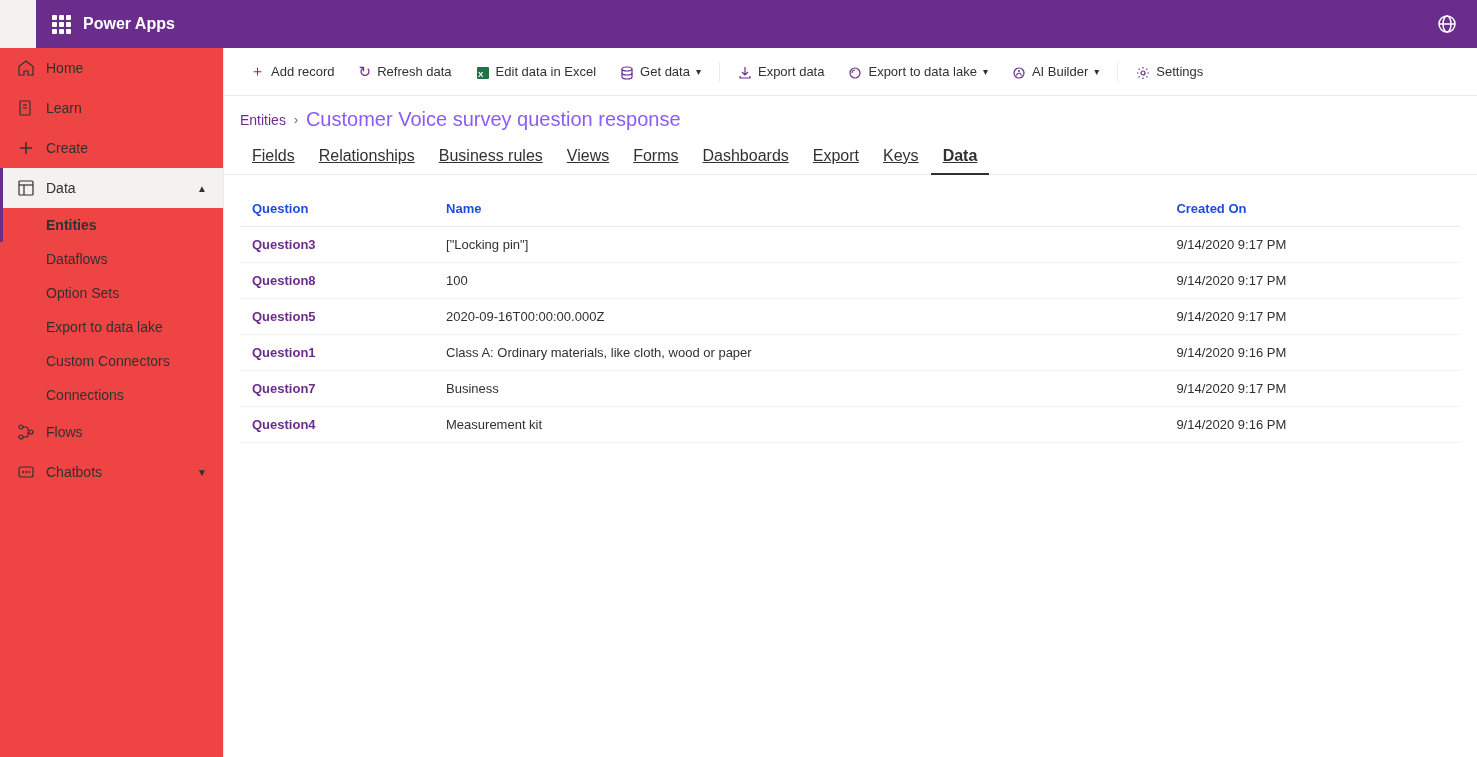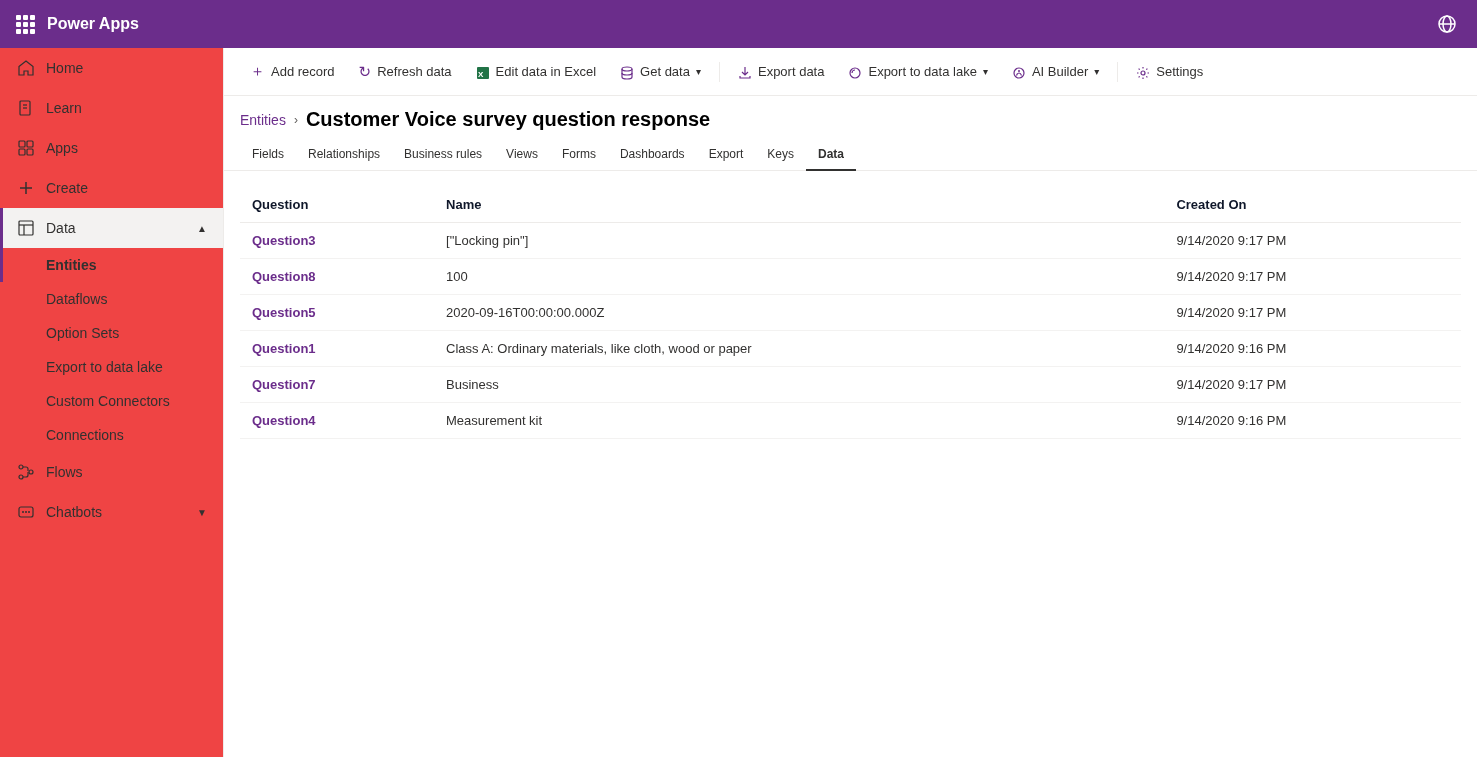--- a/index.html
+++ b/index.html
@@ -7,20 +7,21 @@
 
     
     .top-bar {
       background: #6b2d8b;
       color: white;
       height: 48px;
       display: flex;
       align-items: center;
       padding: 0 16px;
       flex-shrink: 0;
+      margin-left: 36px;
     }
     .top-bar-grid-icon { margin-right: 12px; cursor: pointer; display: flex; align-items: center; }
     .top-bar-title { font-size: 16px; font-weight: 600; }
     .top-bar-right { margin-left: auto; display: flex; align-items: center; }
     .top-bar-globe { width: 28px; height: 28px; display: flex; align-items: center; justify-content: center; }
 
     
     .main-layout { display: flex; flex: 1; overflow: hidden; }
 
     
@@ -107,49 +108,50 @@
     
     .breadcrumb-area {
       padding: 12px 16px 0 16px;
       display: flex;
       align-items: center;
       gap: 8px;
       flex-shrink: 0;
     }
     .breadcrumb-link { color: #6b2d8b; cursor: pointer; font-size: 14px; }
     .breadcrumb-sep { color: #605e5c; font-size: 12px; }
-    .breadcrumb-current { color: #000000; font-size: 20px; font-weight: 700; }
+    .breadcrumb-current { color: #8b5cf6; font-size: 20px; font-weight: 400; }
 
     
     .tabs-area {
       padding: 8px 16px 0 16px;
       display: flex;
       align-items: flex-end;
       border-bottom: 1px solid #edebe9;
       flex-shrink: 0;
     }
     .tab-item {
       padding: 8px 12px;
       cursor: pointer;
       color: #323130;
-      font-size: 12px;
+      font-size: 16px;
       border-bottom: 2px solid transparent;
       margin-bottom: -1px;
+      text-decoration: underline;
     }
     .tab-item.active { color: #323130; border-bottom: 2px solid #323130; font-weight: 600; }
 
     
     .data-area { flex: 1; overflow-y: auto; padding: 16px; }
     .data-table { width: 100%; border-collapse: collapse; }
     .data-table th {
       text-align: left;
       padding: 10px 12px;
       font-size: 13px;
       font-weight: 600;
-      color: #0f172a;
+      color: #1d4ed8;
       border-bottom: 1px solid #edebe9;
     }
     .data-table td {
       padding: 10px 12px;
       font-size: 13px;
       border-bottom: 1px solid #f3f2f1;
       color: #323130;
     }
     .data-table .link-cell { color: #6b2d8b; cursor: pointer; font-weight: bold; }
 
@@ -206,31 +208,20 @@
       <div class="item-icon">
         <svg width="16" height="16" viewBox="0 0 16 16" fill="none">
             <rect x="2" y="1" width="10" height="14" rx="1" stroke="#323130" stroke-width="1.2"></rect>
             <line x1="5" y1="5" x2="9" y2="5" stroke="#323130" stroke-width="1.2"></line>
             <line x1="5" y1="8" x2="9" y2="8" stroke="#323130" stroke-width="1.2"></line>
           </svg>
       </div>
       <span class="item-label">Learn</span>
     </div>
 
-    <div class="sidebar-item">
-      <div class="item-icon">
-        <svg width="16" height="16" viewBox="0 0 16 16" fill="none">
-            <rect x="1" y="1" width="6" height="6" rx="1" stroke="#323130" stroke-width="1.2"></rect>
-            <rect x="9" y="1" width="6" height="6" rx="1" stroke="#323130" stroke-width="1.2"></rect>
-            <rect x="1" y="9" width="6" height="6" rx="1" stroke="#323130" stroke-width="1.2"></rect>
-            <rect x="9" y="9" width="6" height="6" rx="1" stroke="#323130" stroke-width="1.2"></rect>
-          </svg>
-      </div>
-      <span class="item-label">Apps</span>
-    </div>
 
     <div class="sidebar-item">
       <div class="item-icon">
         <svg width="16" height="16" viewBox="0 0 16 16">
             <line x1="8" y1="2" x2="8" y2="14" stroke="#323130" stroke-width="1.5"></line>
             <line x1="2" y1="8" x2="14" y2="8" stroke="#323130" stroke-width="1.5"></line>
           </svg>
       </div>
       <span class="item-label">Create</span>
     </div>

